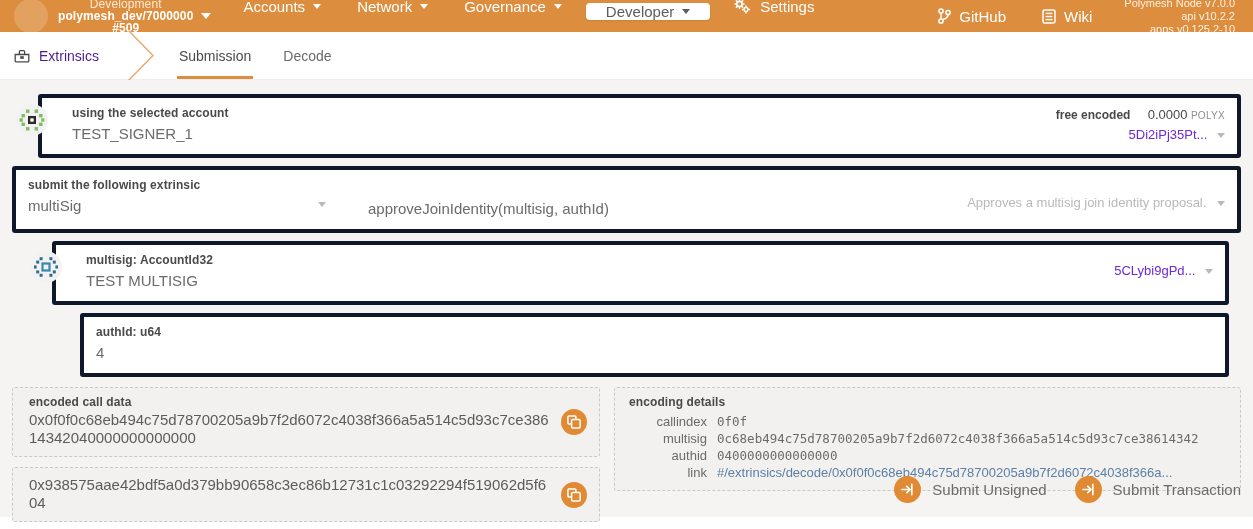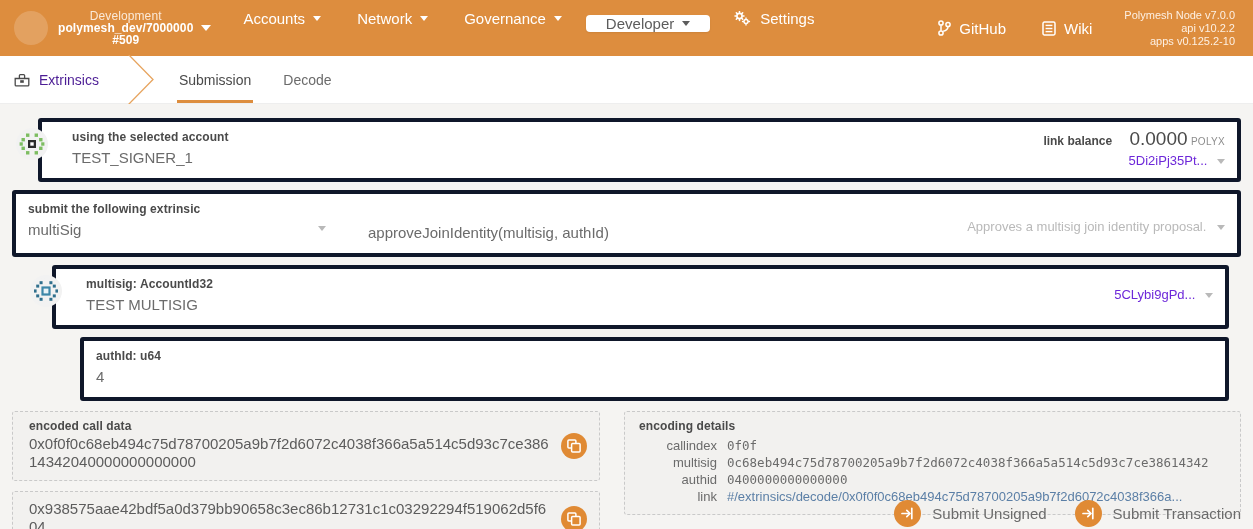--- a/index.html
+++ b/index.html
@@ -9,21 +9,21 @@
     overflow: hidden;
     background: #fff;
     font-family: "Liberation Sans", sans-serif;
     font-size: 14px;
     color: #4a4a4a;
     -webkit-font-smoothing: antialiased;
   }
 
   
   .topbar {
-    height: 56px;
+    height: 32px;
     background: #dd8d3e;
     display: flex;
     align-items: center;
     padding: 0 12px 0 0;
     position: relative;
     color: #fff;
   }
   .chain-logo {
     width: 34px; height: 34px;
     border-radius: 50%;
@@ -199,21 +199,21 @@
   }
   .right-info {
     position: absolute;
     right: 12px;
     top: 9px;
     text-align: right;
     line-height: 16px;
   }
   .balance-line { font-size: 12px; }
   .balance-lbl { font-weight: bold; color: #4a4a4a; }
-  .balance-amt { color: #4a4a4a; margin-left: 14px; font-size: 19px; }
+  .balance-amt { color: #4a4a4a; margin-left: 14px; font-size: 13px; }
   .balance-unit { font-size: 10px; color: #8d8d8d; letter-spacing: .3px; }
   .addr-line {
     font-size: 13px;
     color: #6d28d9;
     margin-top: 3px;
     cursor: pointer;
   }
   .addr-line .caret {
     border-top-color: #b9b9b9;
     border-left-width: 4px; border-right-width: 4px; border-top-width: 5px;
@@ -275,21 +275,21 @@
     margin-left: 68px;
     margin-right: 12px;
     padding: 8px 12px 10px 12px;
     min-height: 44px;
   }
 
   
   .encoded-area {
     display: flex;
     margin-top: 10px;
-    gap: 24px;
+    gap: 14px;
     align-items: flex-start;
   }
   .left-col { width: 588px; flex: none; }
   .dash-box {
     border: 1px dashed #c9c9c9;
     background: #f2f1ef;
     border-radius: 3px;
     padding: 7px 46px 9px 16px;
     position: relative;
   }
@@ -503,21 +503,21 @@
             <rect x="22.2" y="11.3" width="3.2" height="3.4"></rect>
         </g>
       </svg>
     </div>
     <div>
       <div class="lbl">using the selected account</div>
       <div class="val">TEST_SIGNER_1</div>
     </div>
     <div class="right-info">
       <div class="balance-line">
-        <span class="balance-lbl">link balance</span>
+        <span class="balance-lbl">free encoded</span>
         <span class="balance-amt">0.0000</span>
         <span class="balance-unit">POLYX</span>
       </div>
       <div class="addr-line">
         <span>5Di2iPj35Pt...</span>
         <span class="caret"></span>
       </div>
     </div>
   </div>
 

